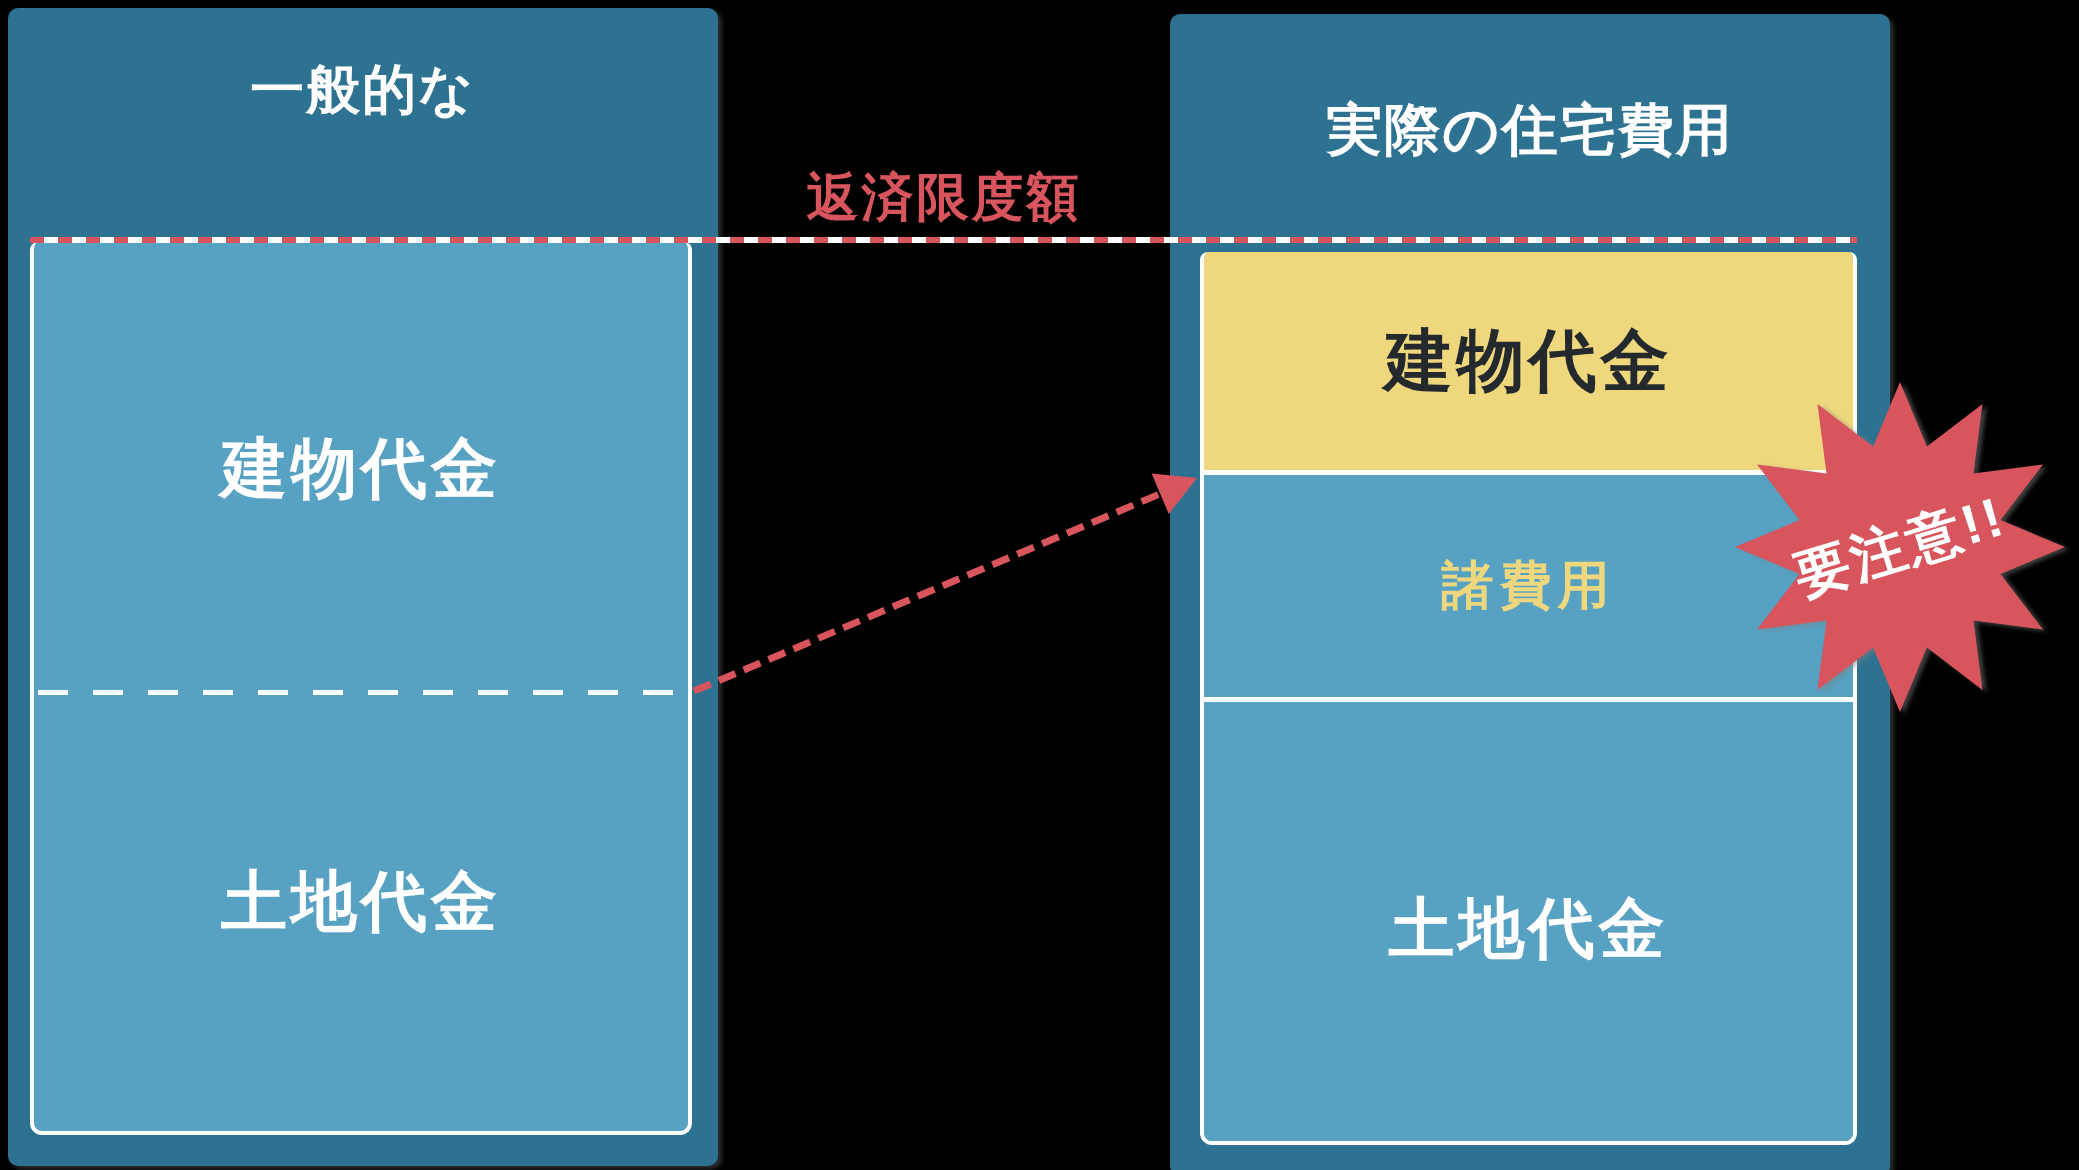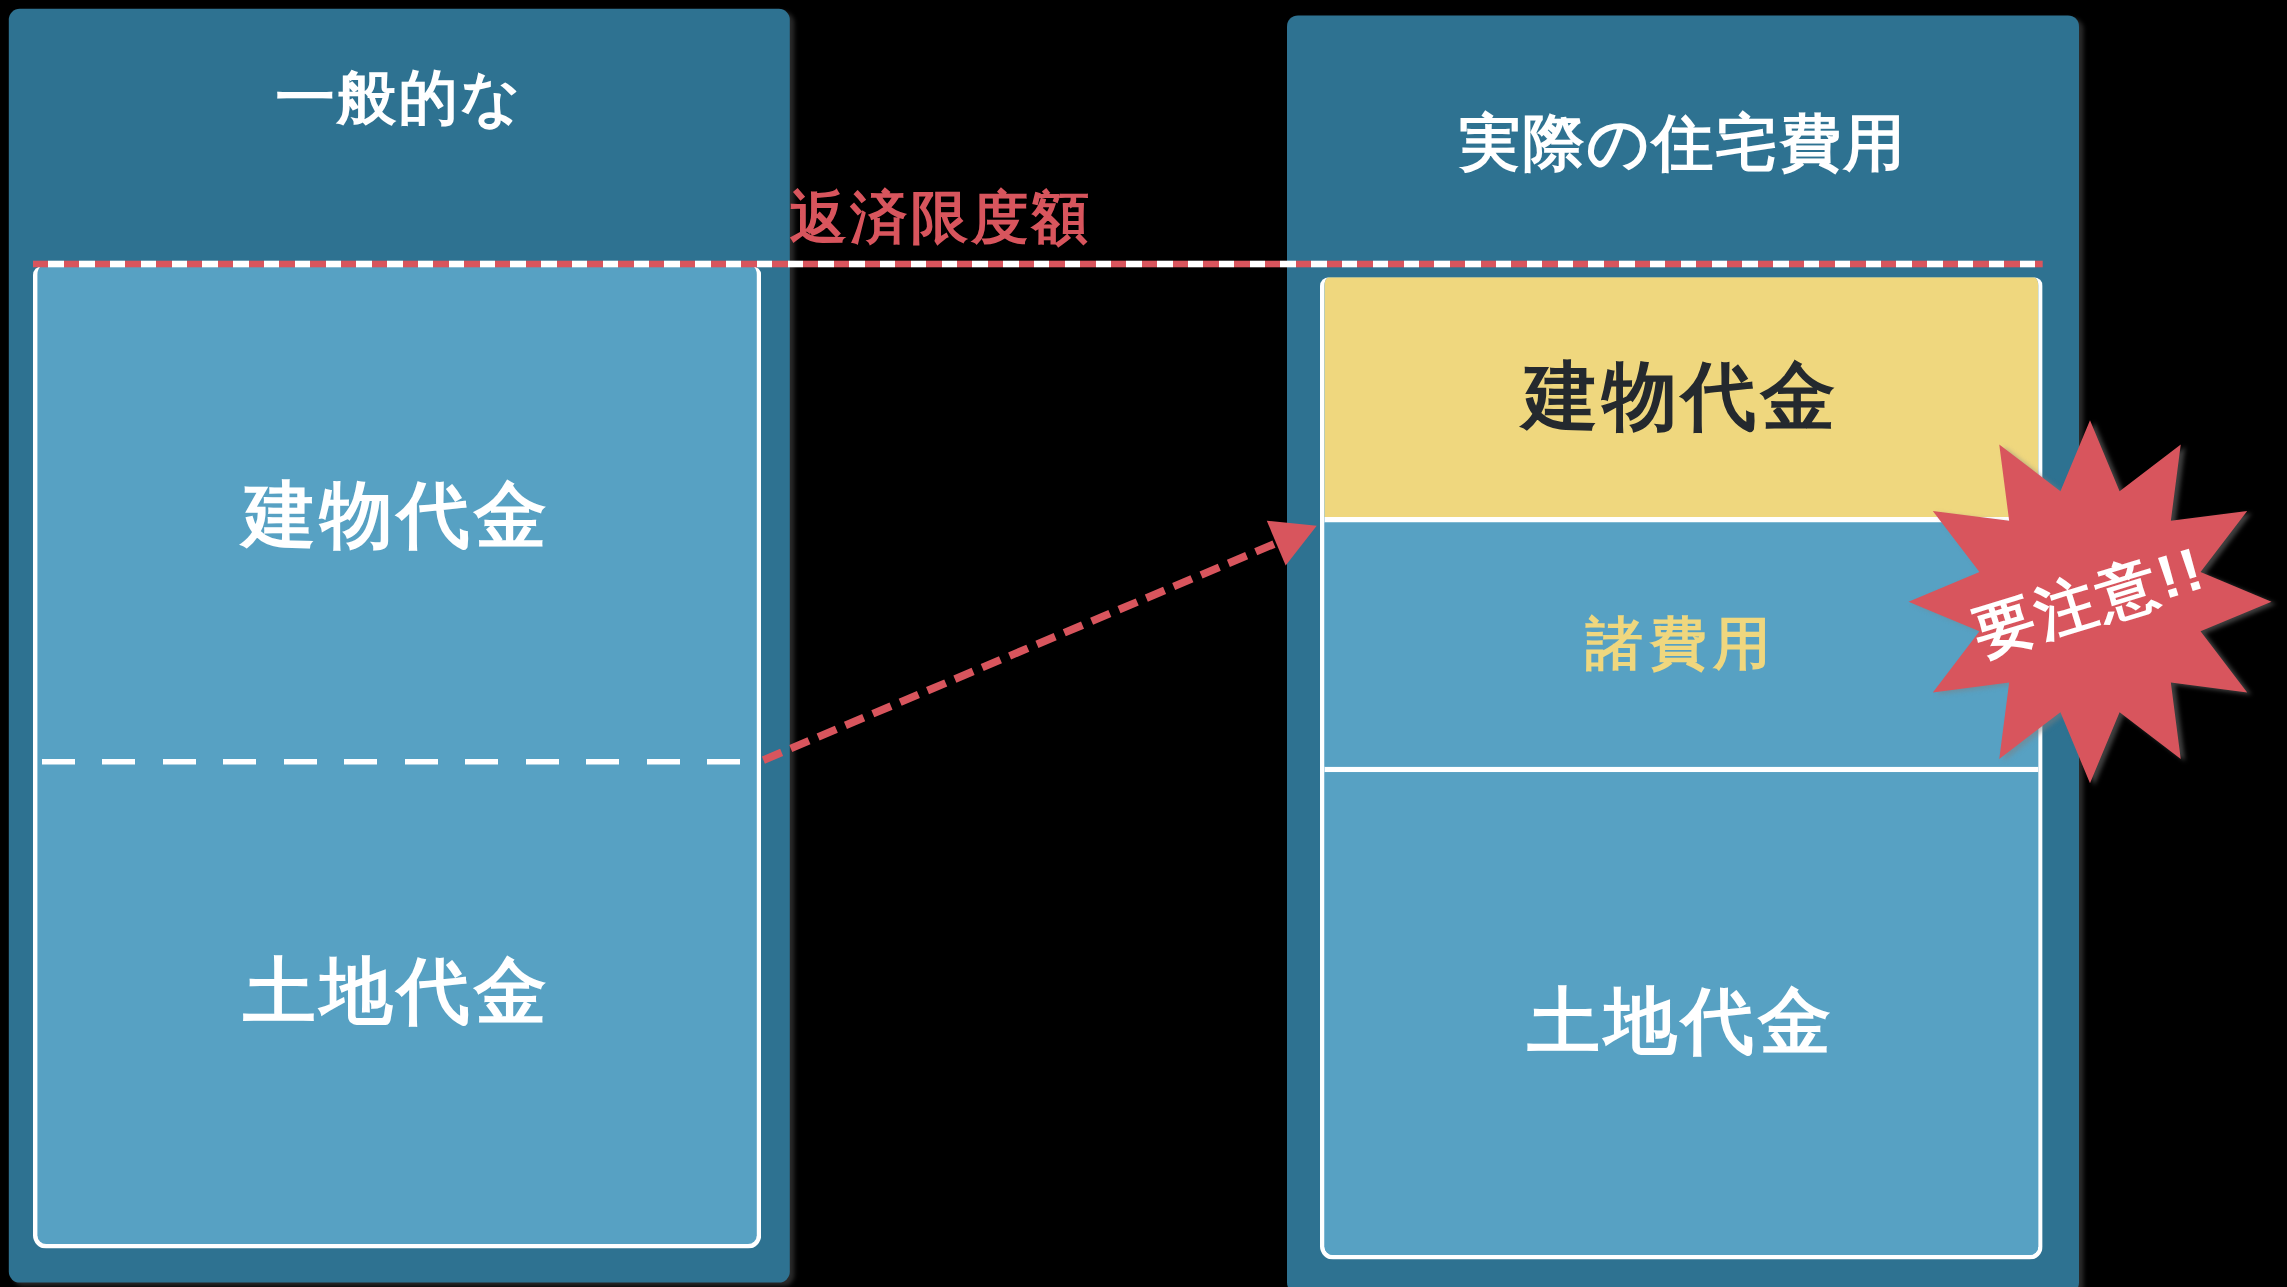--- a/index.html
+++ b/index.html
@@ -63,21 +63,21 @@
   .section.misc .sec-label{color:var(--box-yellow);font-weight:800;font-size:52px;letter-spacing:6px;}
   .section.land .sec-label{color:#fff;font-weight:800;font-size:66px;letter-spacing:4px;}
 
   
   .limit-line{
     position:absolute;left:30px;top:237px;width:1827px;height:6px;z-index:5;
     background:repeating-linear-gradient(90deg,var(--accent-red) 0 14px,#fff 14px 28px);
   }
   .limit-label{
     position:absolute;left:718px;top:163px;width:452px;z-index:6;
-    text-align:left;color:var(--accent-red);font-weight:800;font-size:52px;letter-spacing:3px;
+    text-align:center;color:var(--accent-red);font-weight:800;font-size:52px;letter-spacing:3px;
   }
 
   
   .arrow-svg{position:absolute;left:0;top:0;width:2079px;height:1170px;z-index:7;pointer-events:none;}
 
   
   .badge-wrap{position:absolute;left:1730px;top:377px;width:340px;height:340px;z-index:8;}
   .badge-wrap svg{filter:drop-shadow(4px 2px 2px rgba(128,128,128,.5));}
   .badge-label{
     position:absolute;left:0;top:0;width:340px;height:340px;

